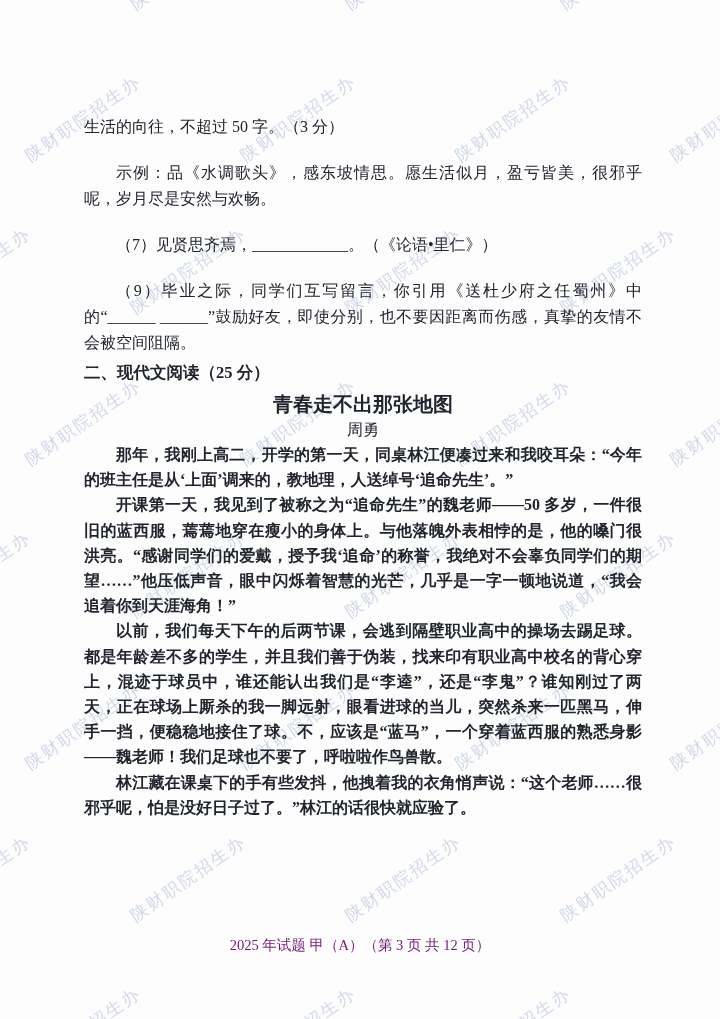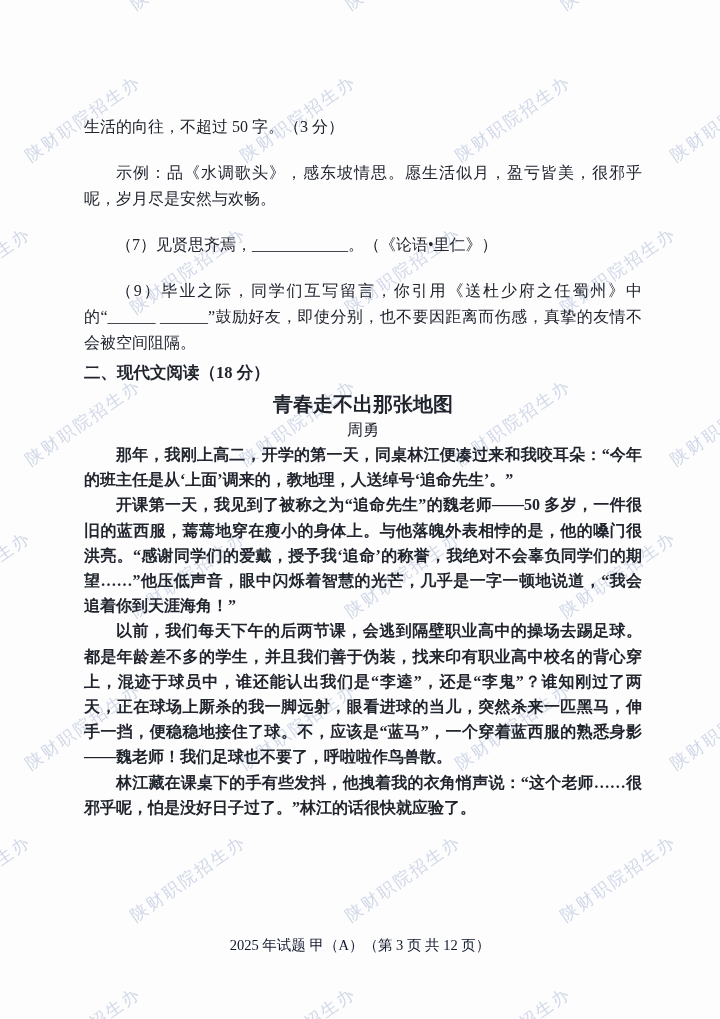--- a/index.html
+++ b/index.html
@@ -36,21 +36,21 @@
   }
   .essay-title {
     font-size:20px; line-height:26px; font-weight:bold;
     text-align:center; margin-top:5px;
   }
   .essay-author {
     font-size:16px; line-height:25px; text-align:center;
   }
   .footer {
     position:absolute; left:0; width:720px; top:936px;
-    text-align:center; font-size:14.5px; color:#0f172a; z-index:1;
+    text-align:center; font-size:14.5px; color:#701a75; z-index:1;
   }
 </style>
 </head>
 <body>
 
 <div class="page">
 
   <div class="wm-layer">
       <span class="wm" style="color: rgba(146, 163, 199, 0.42); left: -95px; top: -45px;">陕财职院招生办</span>
       <span class="wm" style="color: rgba(146, 163, 199, 0.42); left: 120px; top: -45px;">陕财职院招生办</span>
@@ -92,21 +92,21 @@
 
     <p class="q-line ind">示例：品《水调歌头》，感东坡情思。愿生活似月，盈亏皆美，很邪乎呢，岁月尽是安然与欢畅。</p>
 
 
 
     <p class="q-line ind">（7）见贤思齐焉，____________。（《论语•里仁》）</p>
 
 
     <p class="q-line ind">（9）毕业之际，同学们互写留言，你引用《送杜少府之任蜀州》中的“______ ______”鼓励好友，即使分别，也不要因距离而伤感，真挚的友情不会被空间阻隔。</p>
 
-    <p class="sec-heading">二、现代文阅读（18 分）</p>
+    <p class="sec-heading">二、现代文阅读（25 分）</p>
 
     <p class="essay-title">青春走不出那张地图</p>
 
     <p class="essay-author">周勇</p>
 
     <p class="essay-line ind">那年，我刚上高二，开学的第一天，同桌林江便凑过来和我咬耳朵：“今年的班主任是从‘上面’调来的，教地理，人送绰号‘追命先生’。”</p>
 
     <p class="essay-line ind">开课第一天，我见到了被称之为“追命先生”的魏老师——50 多岁，一件很旧的蓝西服，蔫蔫地穿在瘦小的身体上。与他落魄外表相悖的是，他的嗓门很洪亮。“感谢同学们的爱戴，授予我‘追命’的称誉，我绝对不会辜负同学们的期望……”他压低声音，眼中闪烁着智慧的光芒，几乎是一字一顿地说道，“我会追着你到天涯海角！”</p>
 
     <p class="essay-line ind">以前，我们每天下午的后两节课，会逃到隔壁职业高中的操场去踢足球。都是年龄差不多的学生，并且我们善于伪装，找来印有职业高中校名的背心穿上，混迹于球员中，谁还能认出我们是“李逵”，还是“李鬼”？谁知刚过了两天，正在球场上厮杀的我一脚远射，眼看进球的当儿，突然杀来一匹黑马，伸手一挡，便稳稳地接住了球。不，应该是“蓝马”，一个穿着蓝西服的熟悉身影——魏老师！我们足球也不要了，呼啦啦作鸟兽散。</p>

